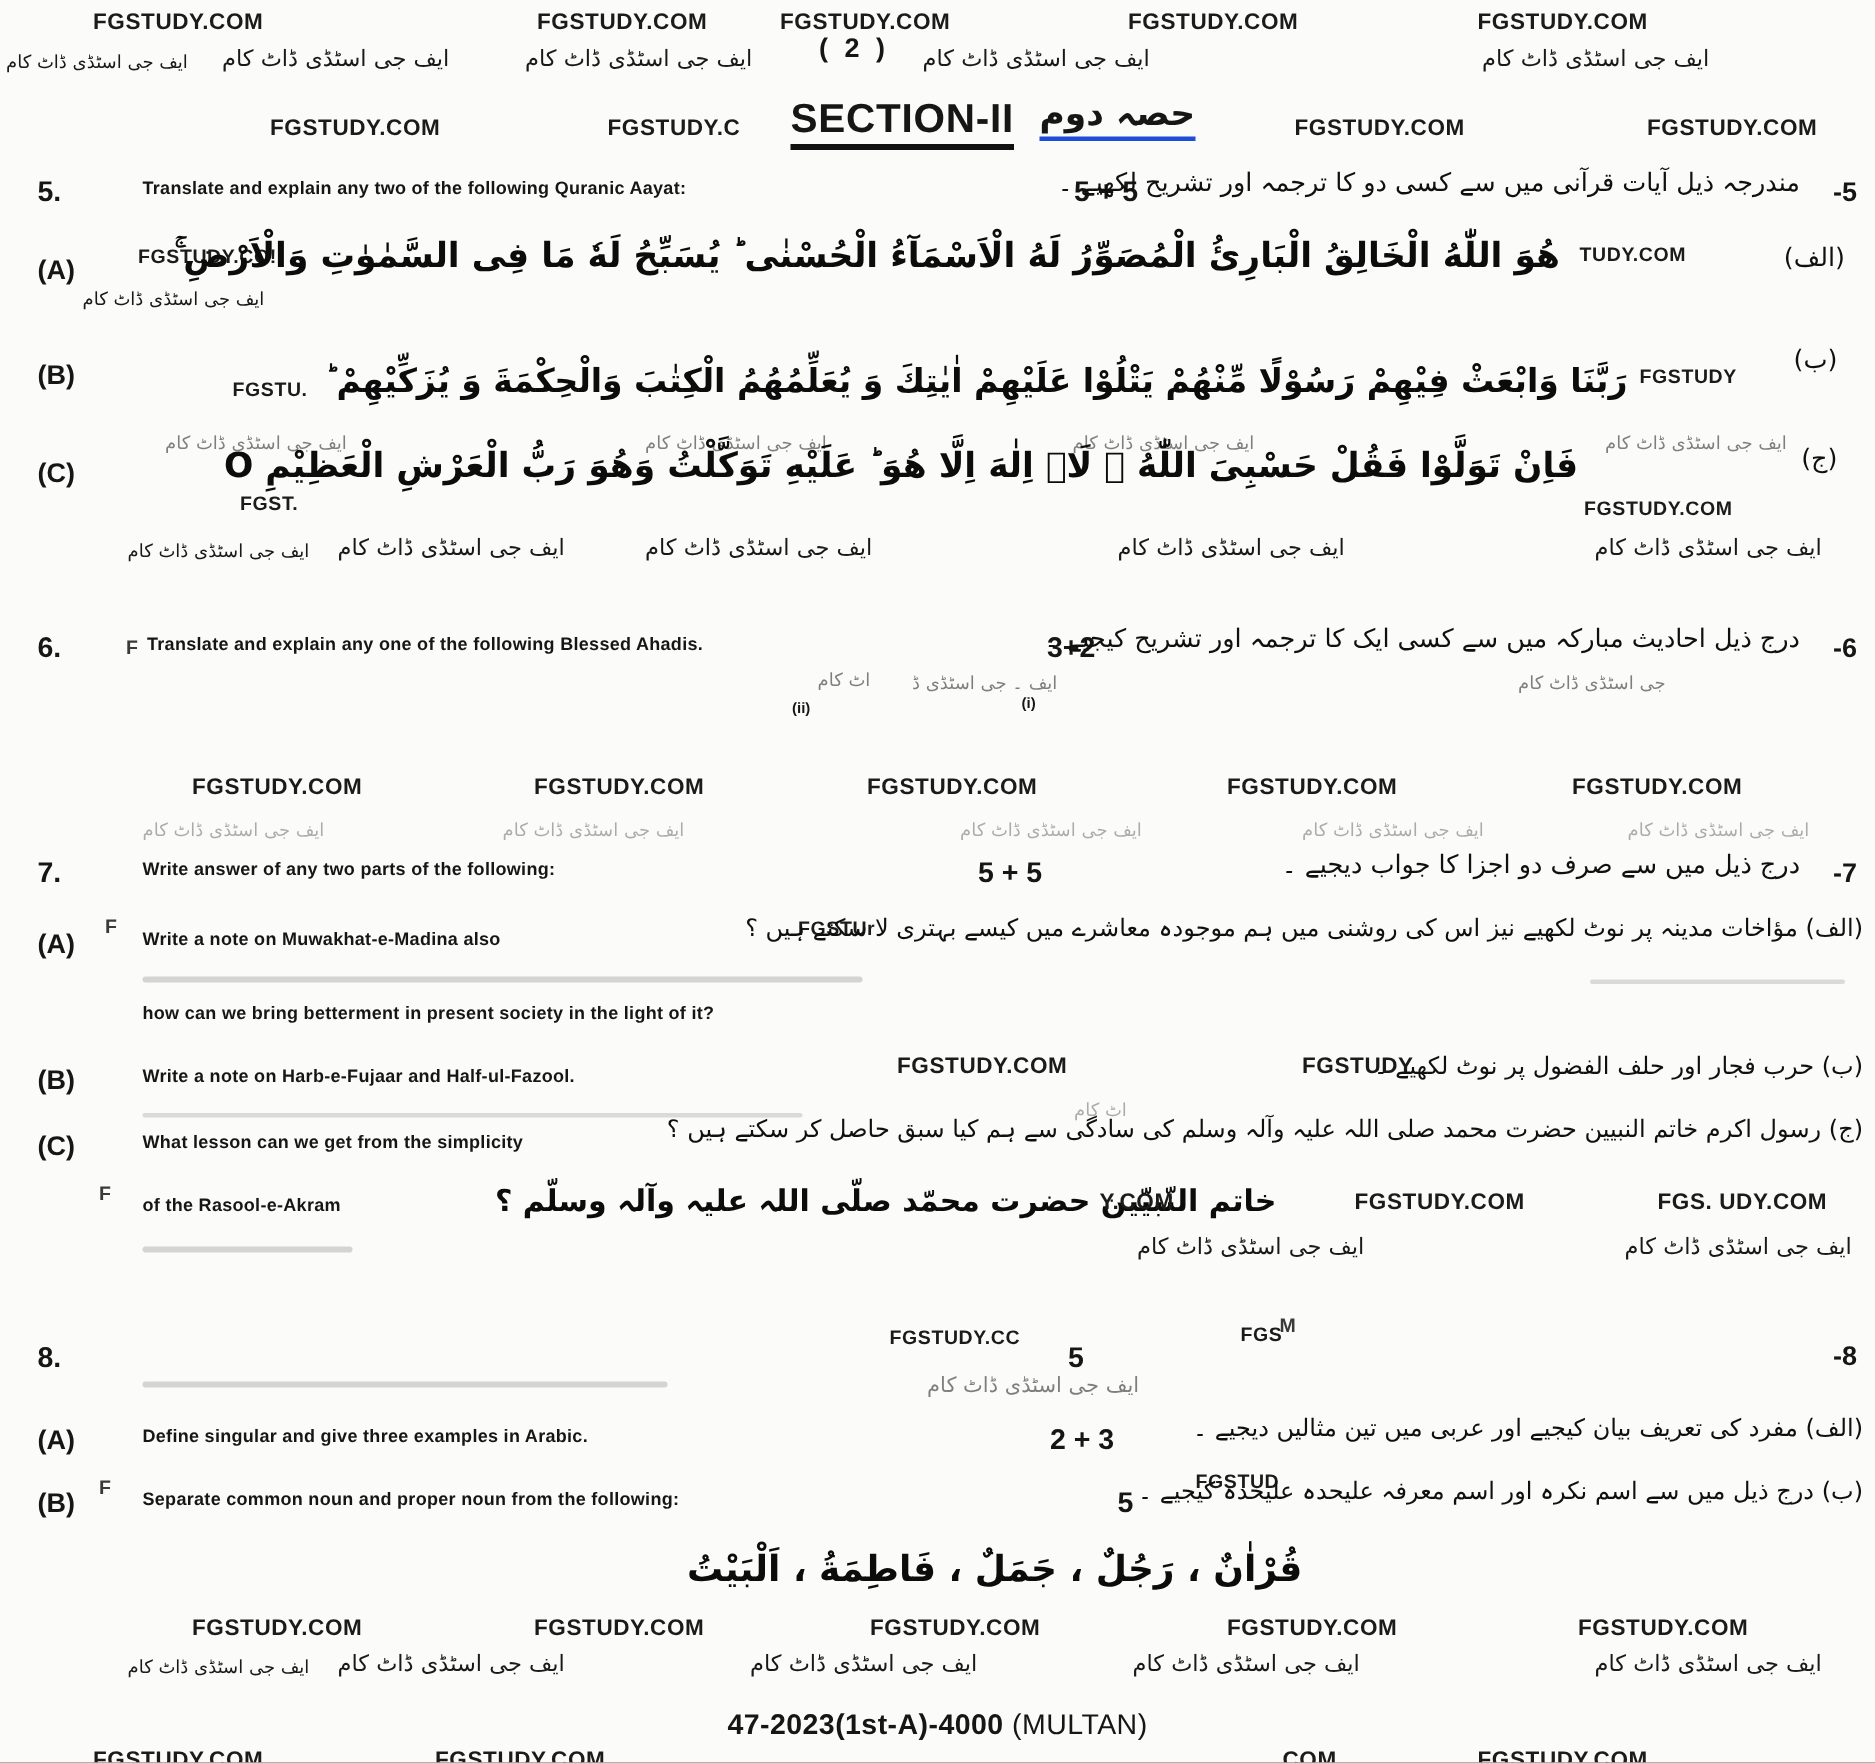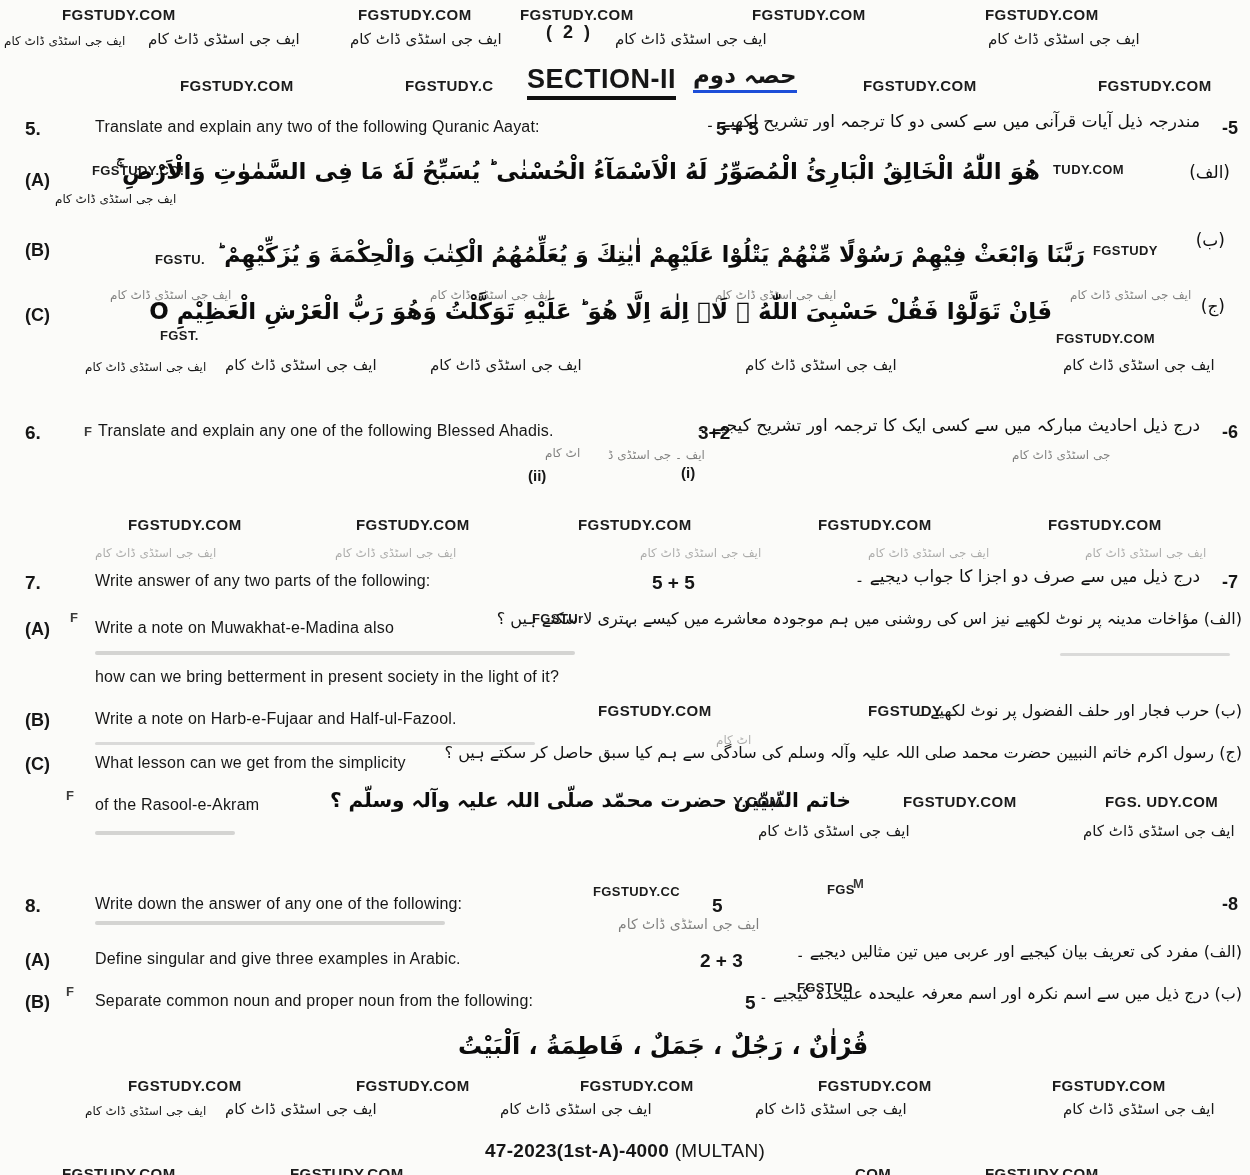--- a/index.html
+++ b/index.html
@@ -12,34 +12,34 @@
   .wm-en{font-weight:700;font-size:15px;letter-spacing:.4px;color:#1b1b1b;}
   .wm-en.sm{font-size:13px;}
   .wm-ur{direction:rtl;font-family:"DejaVu Sans",sans-serif;font-size:15px;color:#191919;}
   .wm-ur.sm{font-size:12px;}
   .faint{opacity:.55;}
   .vfaint{opacity:.35;}
   .pageno{font-weight:700;font-size:18px;letter-spacing:3px;}
   .heading{font-weight:700;font-size:27px;letter-spacing:.5px;border-bottom:4px solid #111;padding-bottom:1px;}
   .heading-ur{direction:rtl;font-family:"DejaVu Sans",sans-serif;font-weight:700;font-size:23px;border-bottom:3px solid #1d4ed8;padding-bottom:2px;}
   .qnum{font-weight:700;font-size:19px;}
-  .qtext{font-weight:400;font-size:16px;letter-spacing:.2px;}
+  .qtext{font-weight:700;font-size:12px;letter-spacing:.2px;}
   .marks{font-weight:700;font-size:19px;}
   .plabel{font-weight:700;font-size:18px;}
   .stray{font-weight:700;font-size:13px;color:#3a3a3a;}
   .ur{direction:rtl;font-family:"DejaVu Sans",sans-serif;font-size:16px;color:#101010;}
   .ur-q{font-size:17px;}
   .ur-no{font-weight:700;font-size:18px;}
   .arabic{direction:rtl;font-family:"DejaVu Sans",sans-serif;font-weight:700;color:#0c0c0c;}
   .ar-23{font-size:23px;}
   .ar-22{font-size:22px;}
   .ar-21{font-size:21px;}
   .ar-20{font-size:20px;}
   .ar-24{font-size:24px;}
-  .ilabel{font-weight:700;font-size:15px;}
+  .ilabel{font-weight:700;font-size:10px;}
   .smudge{position:absolute;background:#4a4a4a;border-radius:2px;}
   .footer{font-size:19px;font-weight:600;letter-spacing:.3px;}
   .footer b{font-weight:400;}
 </style>
 </head>
 <body>
 
 <div class="sheet">
 
   <span class="abs wm-en" style="left:62px;top:6px">FGSTUDY.COM</span>
@@ -155,21 +155,20 @@
   <span class="abs qtext" style="left:95px;top:796px">of the Rasool-e-Akram</span>
   <span class="abs arabic ar-20" dir="rtl" style="left:330px;top:788px">خاتم النّبیّین حضرت محمّد صلّی اللہ علیہ وآلہ وسلّم ؟</span>
   <span class="abs wm-en" style="left:733px;top:793px">Y.COM</span>
   <span class="abs wm-en" style="left:903px;top:793px">FGSTUDY.COM</span>
   <span class="abs wm-en" style="left:1105px;top:793px">FGS. UDY.COM</span>
   <span class="abs wm-ur" dir="rtl" style="left:758px;top:822px">ایف جی اسٹڈی ڈاٹ کام</span>
   <span class="abs wm-ur" dir="rtl" style="left:1083px;top:822px">ایف جی اسٹڈی ڈاٹ کام</span>
   <div class="smudge" style="left:95px;top:831px;width:140px;height:4px;opacity:.22"></div>
 
   <span class="abs qnum" style="left:25px;top:895px">8.</span>
-  <span class="abs qtext" style="left:95px;top:895px">Write down the answer of any one of the following:</span>
   <span class="abs wm-en sm" style="left:593px;top:884px">FGSTUDY.CC</span>
   <span class="abs marks" style="left:712px;top:895px">5</span>
   <span class="abs wm-en sm" style="left:827px;top:882px">FGS</span>
   <span class="abs stray" style="left:853px;top:876px">M</span>
   <span class="abs ur-no" style="right:12px;top:894px">-8</span>
   <span class="abs wm-ur faint" dir="rtl" style="left:618px;top:916px;font-size:14px">ایف جی اسٹڈی ڈاٹ کام</span>
   <div class="smudge" style="left:95px;top:921px;width:350px;height:4px;opacity:.22"></div>
 
   <span class="abs plabel" style="left:25px;top:950px">(A)</span>
   <span class="abs qtext" style="left:95px;top:950px">Define singular and give three examples in Arabic.</span>

